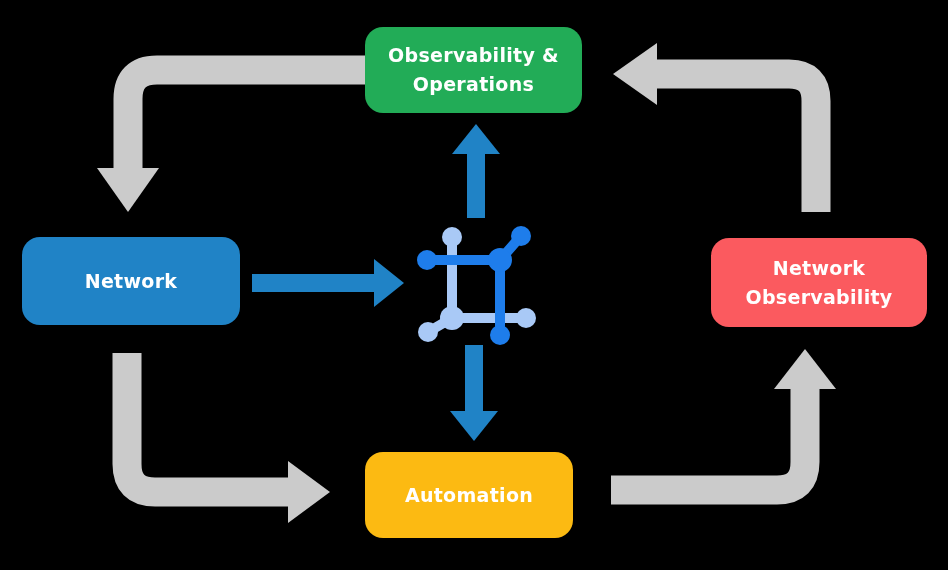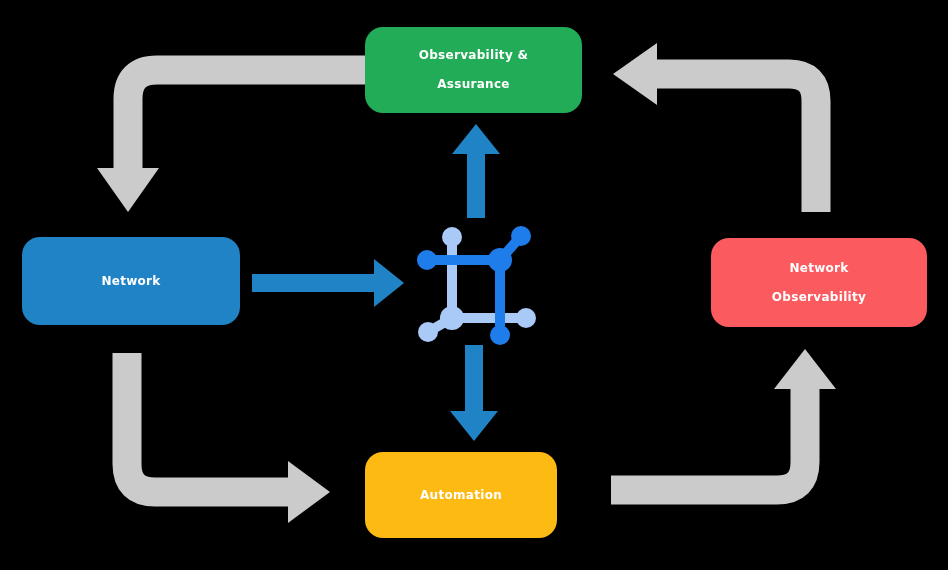--- a/index.html
+++ b/index.html
@@ -27,30 +27,30 @@
   .blue-head   { fill: var(--arrow-blue); }
 
   .box {
     position: absolute;
     border-radius: 18px;
     display: flex;
     flex-direction: column;
     align-items: center;
     justify-content: center;
     color: var(--label-text, #fff);
-    font-size: 12px;
+    font-size: 19px;
     font-weight: 600;
     letter-spacing: 0.3px;
     text-align: center;
   }
   .box span { display: block; line-height: 29px; }
   .box.green  { left: 365px; top: 27px;  width: 217px; height: 86px; background: var(--box-green); }
   .box.blue   { left: 22px;  top: 237px; width: 218px; height: 88px; background: var(--box-blue); }
   .box.red    { left: 711px; top: 238px; width: 216px; height: 89px; background: var(--box-red); }
-  .box.yellow { left: 365px; top: 452px; width: 192px; height: 86px; background: var(--box-yellow); }
+  .box.yellow { left: 365px; top: 452px; width: 208px; height: 86px; background: var(--box-yellow); }
 
   svg.center-icon {
     position: absolute;
     left: 413px; top: 223px;
     width: 126px; height: 126px;
     display: block;
   }
   .icon-light { stroke: var(--icon-light-blue); stroke-width: 10; stroke-linecap: round; fill: none; }
   .icon-light-fill { fill: var(--icon-light-blue); }
   .icon-dark  { stroke: var(--icon-dark-blue); stroke-width: 10; stroke-linecap: round; fill: none; }
@@ -89,21 +89,21 @@
       <polygon class="blue-head" points="452,154 500,154 476,124"></polygon>
     </g>
     <g>
       <path class="blue-line" d="M 474 345 V 411"></path>
       <polygon class="blue-head" points="450,411 498,411 474,441"></polygon>
     </g>
   </svg>
 
   <div class="box green">
     <span>Observability &amp;</span>
-    <span>Assurance</span>
+    <span>Operations</span>
   </div>
 
   <div class="box blue">
     <span>Network</span>
   </div>
 
   <div class="box red">
     <span>Network</span>
     <span>Observability</span>
   </div>

